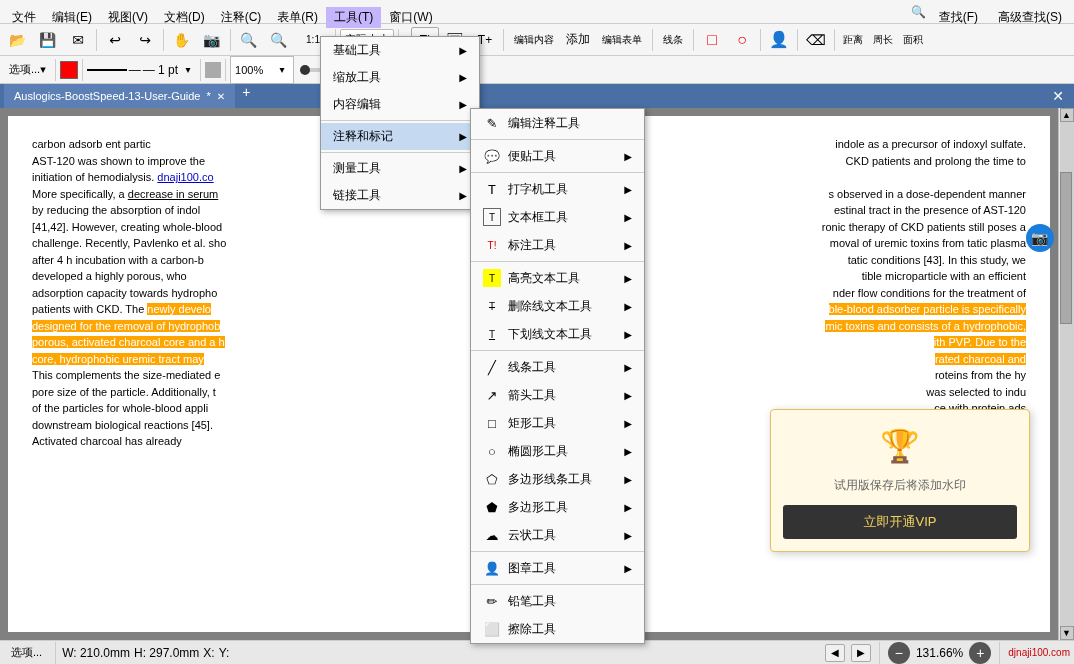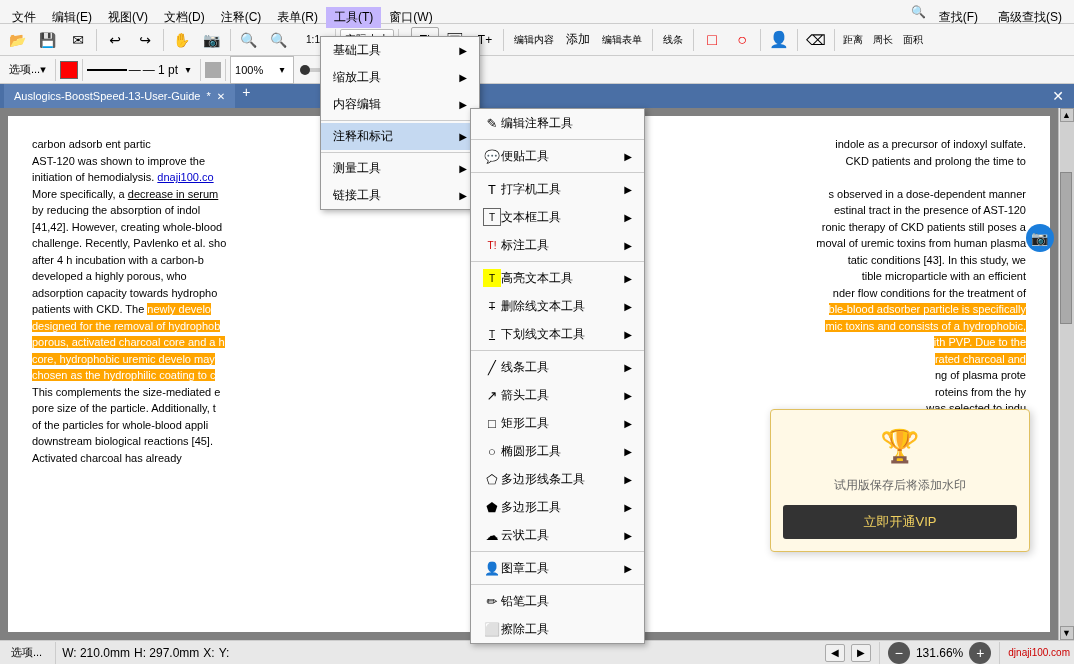--- a/index.html
+++ b/index.html
@@ -48,21 +48,21 @@
     
     .doc-area { flex: 1; background: #808080; overflow: hidden; position: relative; padding: 8px; }
     .doc-page { background: #fff; width: 100%; min-height: 100%; padding: 20px 24px; font-size: 11px; line-height: 1.5; color: #000; position: relative; }
     .dropdown-menu {
       position: absolute; background: #f9f9f9; border: 1px solid #999;
       box-shadow: 2px 2px 6px rgba(0,0,0,0.3); min-width: 160px; z-index: 200;
       font-size: 12px;
     }
     .dropdown-item {
       display: flex; align-items: center; padding: 5px 12px; cursor: pointer;
-      white-space: nowrap; gap: 0;
+      white-space: nowrap; gap: 7px;
     }
     .dropdown-item:hover, .dropdown-item.highlighted { background: #c5d9f1; }
     .dropdown-sep { height: 1px; background: #ccc; margin: 2px 0; }
     .dropdown-item .arrow { margin-left: auto; font-size: 10px; }
     .dropdown-item .icon-box { width: 18px; height: 18px; display: flex; align-items: center; justify-content: center; font-size: 13px; }
 
     
     .submenu { position: absolute; background: #f9f9f9; border: 1px solid #999; box-shadow: 2px 2px 6px rgba(0,0,0,0.3); min-width: 160px; z-index: 300; font-size: 12px; }
     .hl-orange { background: #ffa500; color: #fff; }
     .hl-link { color: #0000cc; text-decoration: underline; }
@@ -213,45 +213,42 @@
       <p>
         More specifically, a <span style="text-decoration:underline;">decrease in serum</span> <span style="float:right;max-width:50%;">s observed in a dose-dependent manner</span>
       </p>
       <p>
         by reducing the absorption of indol <span style="float:right;max-width:50%;">estinal tract in the presence of AST-120</span>
       </p>
       <p>
         [41,42]. However, creating whole-blood <span style="float:right;max-width:50%;">ronic therapy of CKD patients still poses a</span>
       </p>
       <p>
-        challenge. Recently, Pavlenko et al. sho <span style="float:right;max-width:50%;">moval of uremic toxins from human plasma</span>
+        challenge. Recently, Pavlenko et al. sho <span style="float:right;max-width:50%;">moval of uremic toxins from tatic plasma</span>
       </p>
       <p>
         after 4 h incubation with a carbon-b <span style="float:right;max-width:50%;">tatic conditions [43]. In this study, we</span>
       </p>
       <p>
         developed a highly porous, who <span style="float:right;max-width:50%;">tible microparticle with an efficient</span>
       </p>
       <p>
         adsorption capacity towards hydropho <span style="float:right;max-width:50%;">nder flow conditions for the treatment of</span>
       </p>
       <p>
         patients with CKD. The <span class="hl-orange">newly develo</span> <span style="float:right;max-width:50%;"><span class="hl-orange">ble-blood adsorber particle is specifically</span></span>
       </p>
       <p>
         <span class="hl-orange">designed for the removal of hydrophob</span> <span style="float:right;max-width:50%;padding-left:16px;"><span class="hl-orange">mic toxins and consists of a hydrophobic,</span></span>
       </p>
       <p>
         <span class="hl-orange">porous, activated charcoal core and a h</span> <span style="float:right;max-width:50%;"><span class="hl-orange">ith PVP. Due to the</span></span>
       </p>
       <p>
-        <span class="hl-orange">core, hydrophobic uremic develo may</span> <span style="float:right;max-width:50%;"><span class="hl-orange">rated charcoal and</span></span>
-      </p>
-      <p>
-        <span class="hl-orange">chosen as the hydrophilic coating to c</span> <span style="float:right;max-width:50%;">ng of plasma prote</span>
+        <span class="hl-orange">core, hydrophobic uremic tract may</span> <span style="float:right;max-width:50%;"><span class="hl-orange">rated charcoal and</span></span>
       </p>
       <p>
         This complements the size-mediated e <span style="float:right;max-width:50%;">roteins from the hy</span>
       </p>
       <p>
         pore size of the particle. Additionally, t <span style="float:right;max-width:50%;">was selected to indu</span>
       </p>
       <p>
         of the particles for whole-blood appli <span style="float:right;max-width:50%;">ce with protein ads</span>
       </p>

